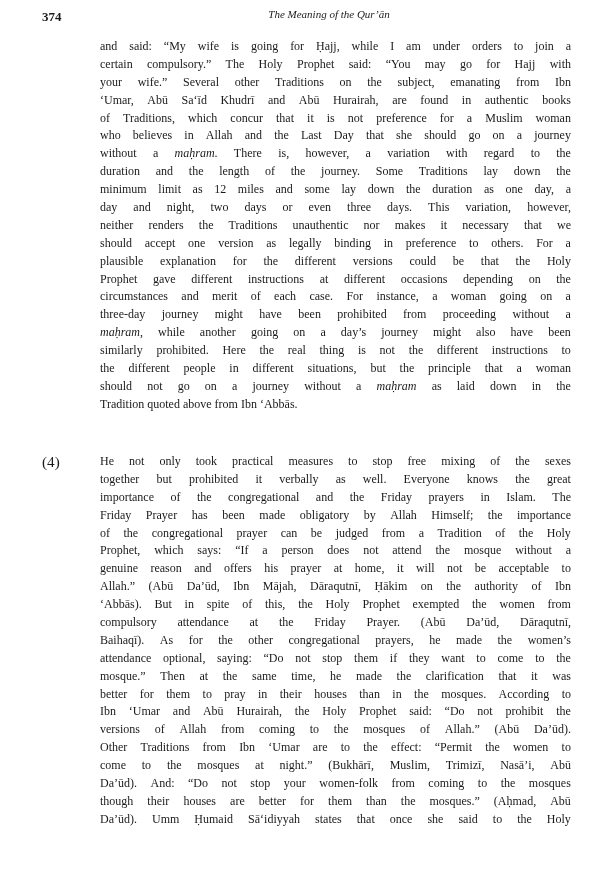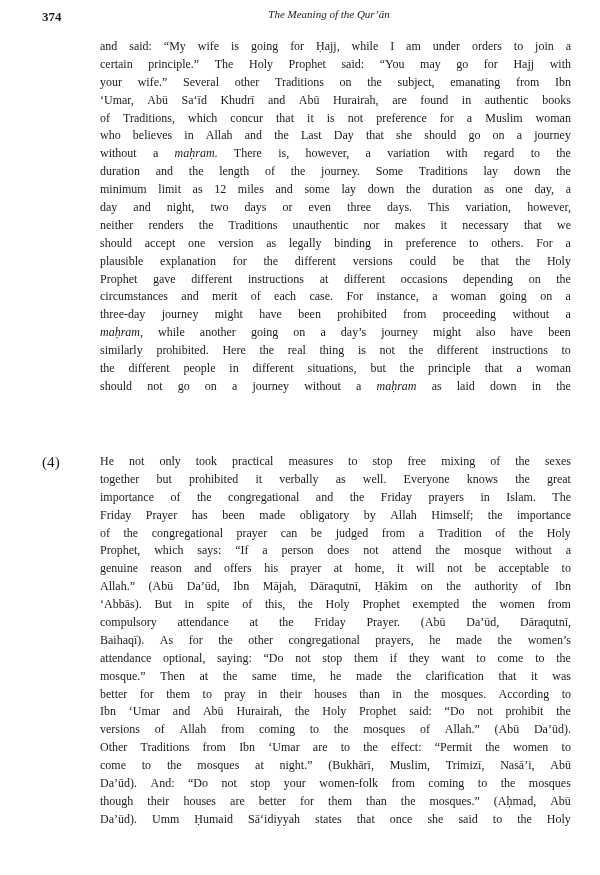--- a/index.html
+++ b/index.html
@@ -56,21 +56,21 @@
         <span>under</span>
         <span>orders</span>
         <span>to</span>
         <span>join</span>
         <span>a</span>
       </div>
     </div>
     <div class="line">
       <div class="line-fill">
         <span>certain</span>
-        <span>principle.”</span>
+        <span>compulsory.”</span>
         <span>The</span>
         <span>Holy</span>
         <span>Prophet</span>
         <span>said:</span>
         <span>“You</span>
         <span>may</span>
         <span>go</span>
         <span>for</span>
         <span>Hajj</span>
         <span>with</span>
@@ -361,20 +361,23 @@
         <span>without</span>
         <span>a</span>
         <span><em>maḥram</em></span>
         <span>as</span>
         <span>laid</span>
         <span>down</span>
         <span>in</span>
         <span>the</span>
       </div>
     </div>
+    <div class="line last">
+      <div class=""><span>Tradition</span> <span>quoted</span> <span>above</span> <span>from</span> <span>Ibn</span> <span>‘Abbās.</span></div>
+    </div>
   </div>
 
 <div class="para-label">(4)</div>
 <div id="para-4" class="body-block">
     <div class="line">
       <div class="line-fill">
         <span>He</span>
         <span>not</span>
         <span>only</span>
         <span>took</span>

